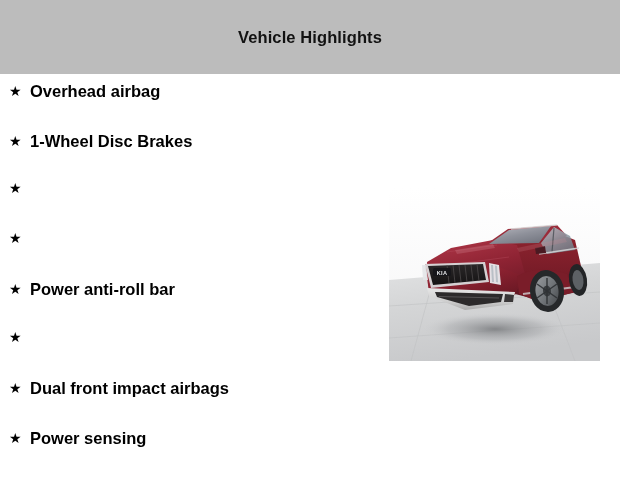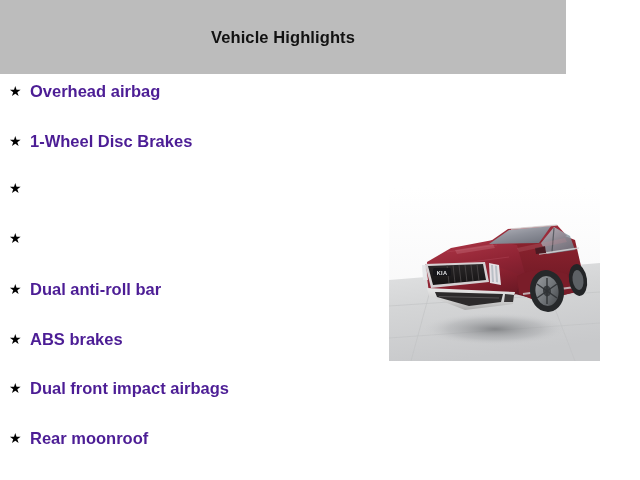--- a/index.html
+++ b/index.html
@@ -13,21 +13,21 @@
     overflow: hidden;
     font-family: "Liberation Sans", sans-serif;
     position: relative;
   }
 
   
   .header-bar {
     position: absolute;
     left: 0;
     top: 0;
-    width: 566px;
+    width: 620px;
     height: 74px;
     background: #bcbcbc;
     display: flex;
     align-items: center;
     justify-content: center;
   }
   .header-title {
     font-size: 16.5px;
     font-weight: bold;
     color: #121212;
@@ -63,21 +63,21 @@
     font-size: 14px;
     line-height: 1;
     color: #000000;
     text-align: left;
     position: relative;
     top: -1px;
   }
   .highlight-label {
     font-size: 16.5px;
     font-weight: bold;
-    color: #4c1d95;
+    color: #000000;
     line-height: 1;
     white-space: nowrap;
   }
 
   
   .vehicle-photo {
     position: absolute;
     left: 389px;
     top: 188px;
     width: 211px;
@@ -108,33 +108,32 @@
     <span class="highlight-label">1-Wheel Disc Brakes</span>
   </li>
   <li class="highlight-item">
     <span class="star-bullet">★</span>
   </li>
   <li class="highlight-item">
     <span class="star-bullet">★</span>
   </li>
   <li class="highlight-item">
     <span class="star-bullet">★</span>
-    <span class="highlight-label">Dual anti-roll bar</span>
-  </li>
-  <li class="highlight-item">
-    <span class="star-bullet">★</span>
-    <span class="highlight-label">ABS brakes</span>
+    <span class="highlight-label">Power anti-roll bar</span>
+  </li>
+  <li class="highlight-item">
+    <span class="star-bullet">★</span>
   </li>
   <li class="highlight-item">
     <span class="star-bullet">★</span>
     <span class="highlight-label">Dual front impact airbags</span>
   </li>
   <li class="highlight-item">
     <span class="star-bullet">★</span>
-    <span class="highlight-label">Rear moonroof</span>
+    <span class="highlight-label">Power sensing</span>
   </li>
 </ul>
 
 <div class="vehicle-photo">
   <svg viewBox="0 0 211 173" xmlns="http://www.w3.org/2000/svg">
     <defs>
       <linearGradient id="bgGrad" x1="0" y1="0" x2="0" y2="1">
         <stop offset="0%" stop-color="#ffffff"></stop>
         <stop offset="100%" stop-color="#f4f4f5"></stop>
       </linearGradient>

